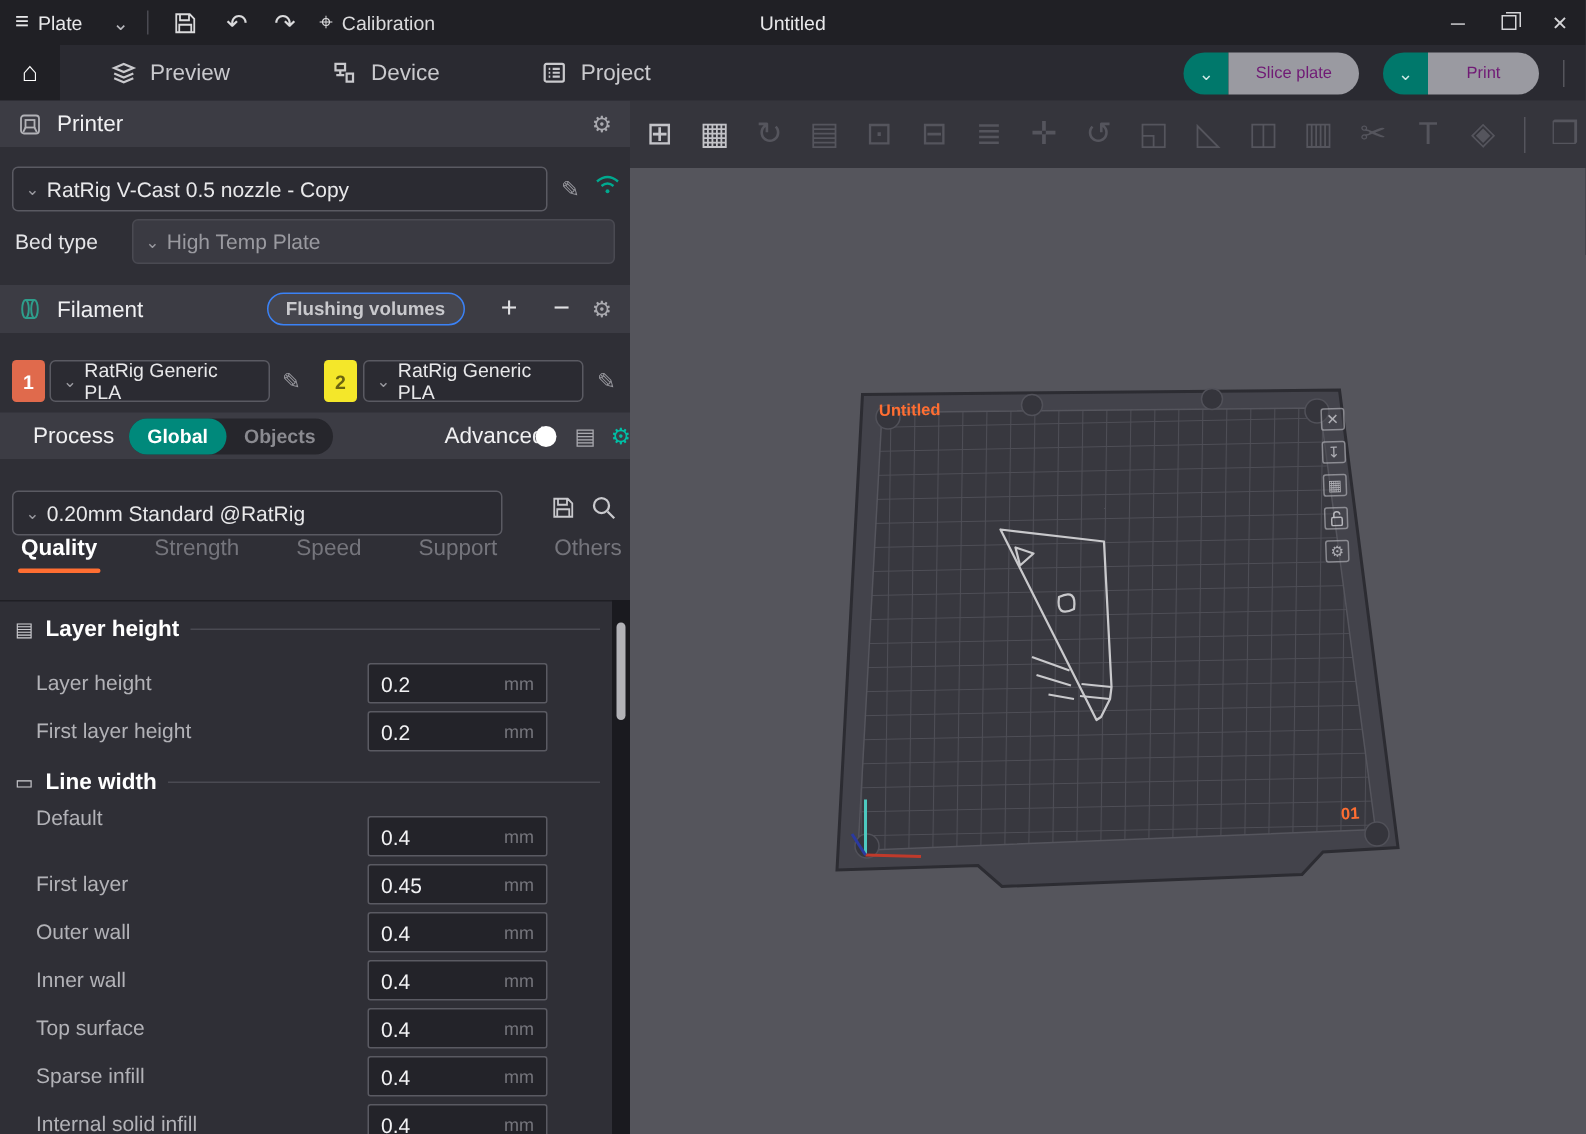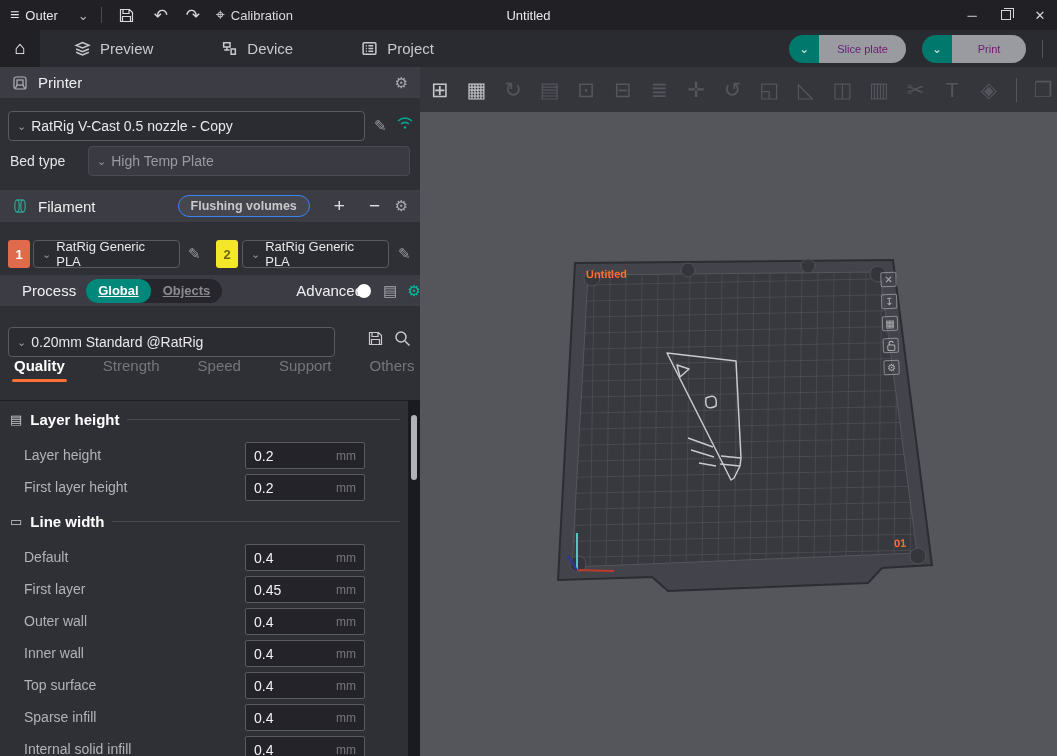--- a/index.html
+++ b/index.html
@@ -36,21 +36,21 @@
   .band-title { color:#F0F0F2; font-size:15px; }
   .band-gear { margin-left:auto; color:#A9A9AF; font-size:15px; }
   .dropdown { position:absolute; height:30px; border:1px solid #5A5A62; border-radius:4px; background:#2B2B32; display:flex; align-items:center; padding:0 8px; gap:5px; color:#E8E8EA; font-size:14px; }
   .dd-chev { color:#9A9AA0; font-size:11px; }
   .icon-btn { color:#9A9AA0; font-size:15px; }
   .teal { color:#00BFA5; }
   .label-txt { color:#E4E4E7; font-size:14px; }
   .pill-btn { border:1px solid #3b82f6; background:#46464E; color:#C9C9CD; border-radius:11px; height:22px; padding:0 12px; font-size:12.5px; font-weight:bold; display:flex; align-items:center; }
   .fil-badge { width:22px; height:28px; border-radius:3px; display:flex; align-items:center; justify-content:center; font-size:13px; font-weight:bold; }
   .scope-pill { background:#26262C; border-radius:12px; height:24px; display:flex; align-items:center; }
-  .scope-seg { padding:0 12px; height:24px; display:flex; align-items:center; border-radius:12px; font-size:13px; font-weight:bold; color:#8A8A90;text-decoration:underline; }
+  .scope-seg { padding:0 12px; height:24px; display:flex; align-items:center; border-radius:12px; font-size:13px; font-weight:bold; color:#8A8A90; }
   .scope-seg.on { background:#00897B; color:#fff; }
   .toggle { width:36px; height:18px; border-radius:9px; background:#00BFA5; position:relative; }
   .toggle .knob { position:absolute; right:2px; top:2px; width:14px; height:14px; border-radius:50%; background:#fff; }
   .proc-tabs { position:absolute; left:0; top:284px; width:408px; display:flex; gap:0; padding-left:14px; }
   .proc-tab { font-size:15px; color:#75757C; padding:6px 0 10px; margin-right:38px; position:relative; }
   .proc-tab.active { color:#FFFFFF; font-weight:bold; }
   .proc-tab.active::after { content:""; position:absolute; left:-2px; right:-2px; bottom:2px; height:3px; border-radius:2px; background:#FF6E32; }
   #params { position:absolute; left:0; top:333px; width:408px; height:356px; overflow:hidden; border-top:1px solid #1F1F24; }
   .param-header { position:absolute; left:10px; display:flex; align-items:center; gap:8px; width:390px; }
   .param-header .ph-title { color:#FFFFFF; font-weight:bold; font-size:15px; white-space:nowrap; }
@@ -74,21 +74,21 @@
   .plate-ic { width:16px; height:15px; border:1px solid rgba(200,200,205,.55); border-radius:2px; color:rgba(210,210,215,.75); font-size:10px; display:flex; align-items:center; justify-content:center; background:rgba(70,70,78,.4); }
   #plate-name { position:absolute; left:166px; top:156px; color:#FF6E32; font-size:11px; font-weight:bold; transform:rotate(-1deg); }
   #plate-number { position:absolute; left:474px; top:425px; color:#FF6E32; font-size:11px; font-weight:bold; transform:rotate(-3deg); }
 </style>
 </head>
 <body>
 
 <div id="titlebar">
   <div class="tb-left">
     <span class="glyph" style="font-size:16px;">≡</span>
-    <span>Outer</span>
+    <span>Plate</span>
     <span class="glyph" style="margin-left:14px;color:#B9B9BE;">⌄</span>
   </div>
   <span class="tb-sep"></span>
   <span class="tb-btn">
     <svg width="15" height="15" viewBox="0 0 15 15">
         <path d="M1.5 1.5 h9 l3 3 v9 h-12 z M4 1.5 v4 h6 v-4 M3.5 13.5 v-5 h8 v5" fill="none" stroke="#DADADC" stroke-width="1.2"></path>
       </svg>
   </span>
   <span class="tb-btn" style="margin-left:8px;font-size:17px;">
       <span>↶</span>
@@ -261,21 +261,21 @@
     <div class="val-box" style="top:73px;">
       <span class="v">0.2</span>
       <span class="u">mm</span>
     </div>
 
     <div class="param-header" style="top:112px;">
       <span class="ph-icon">▭</span>
       <span class="ph-title">Line width</span>
       <span class="ph-line"></span>
     </div>
-    <span class="param-row-label" style="top:148px;">Default</span>
+    <span class="param-row-label" style="top:136px;">Default</span>
     <div class="val-box" style="top:143px;">
       <span class="v">0.4</span>
       <span class="u">mm</span>
     </div>
     <span class="param-row-label" style="top:180px;">First layer</span>
     <div class="val-box" style="top:175px;">
       <span class="v">0.45</span>
       <span class="u">mm</span>
     </div>
     <span class="param-row-label" style="top:212px;">Outer wall</span>

